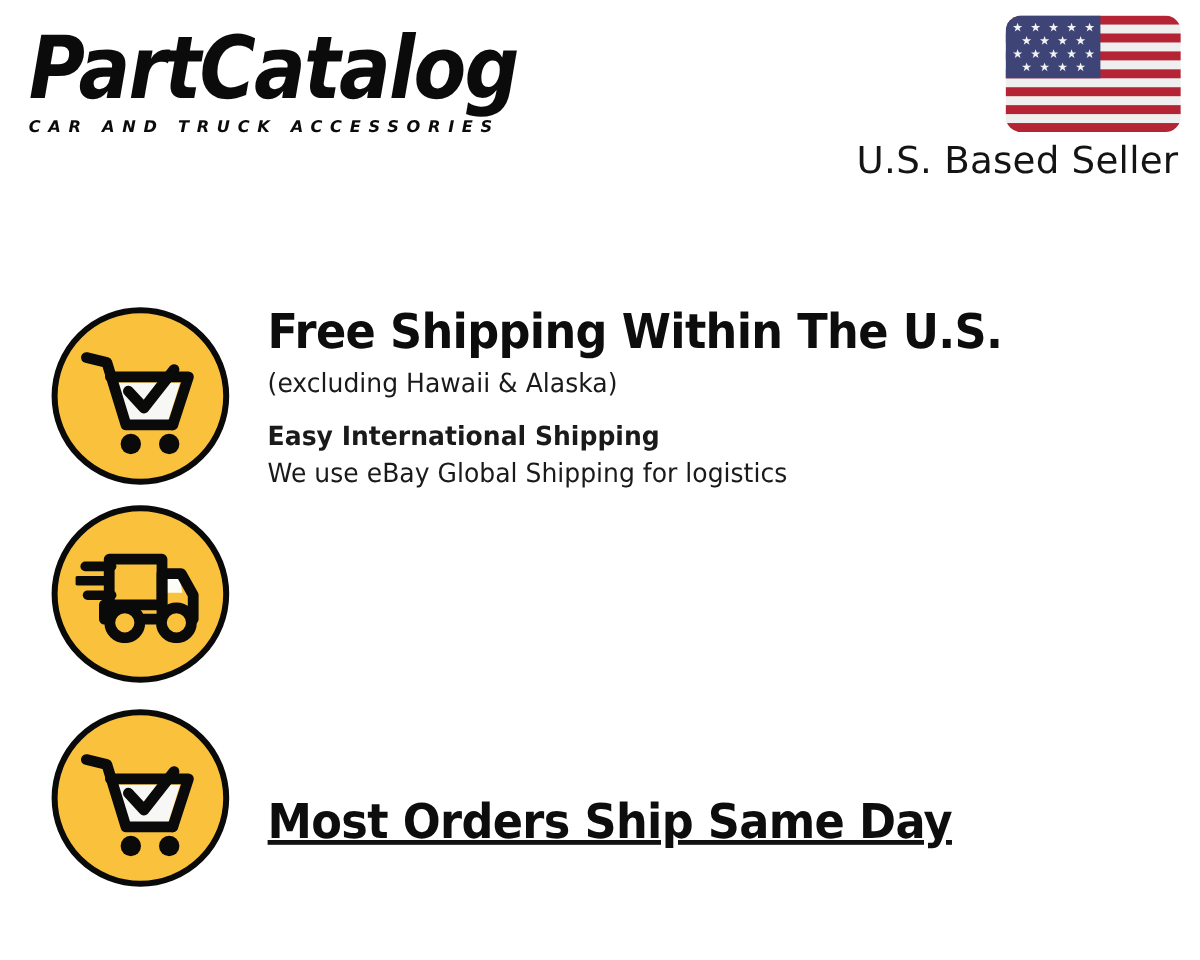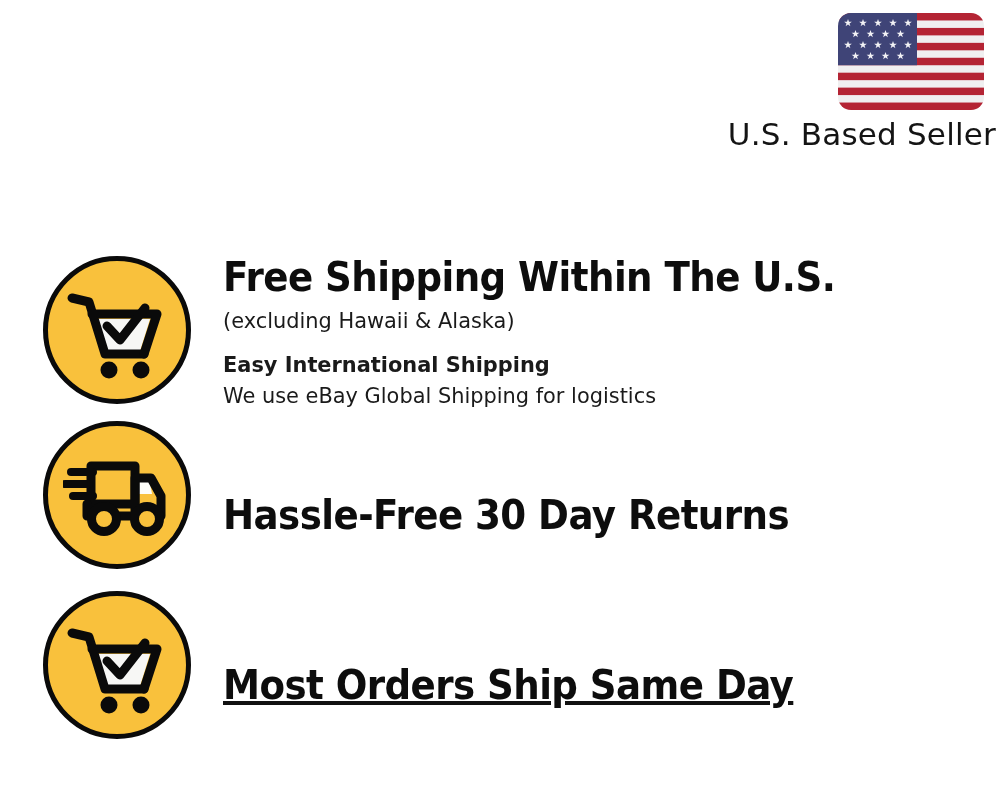--- a/index.html
+++ b/index.html
@@ -62,21 +62,21 @@
     position: absolute;
     left: 838px;
     top: 13px;
     width: 146px;
     height: 97px;
   }
   .flag-wrap svg { display: block; }
 
   .seller-note {
     position: absolute;
-    right: 4px;
+    right: 18px;
     top: 116px;
     font-family: "DejaVu Sans", sans-serif;
     font-weight: 400;
     font-size: 31px;
     line-height: 36px;
     letter-spacing: 0.2px;
     color: #141414;
     white-space: nowrap;
     text-align: left;
   }
@@ -147,20 +147,24 @@
     font-weight: 700;
     margin-top: 14px;
   }
   .benefit-sub.tight { margin-top: 1px; }
 </style>
 </head>
 <body>
 
 <div class="header">
 
+  <div class="brand">
+    <div class="brand-wordmark">PartCatalog</div>
+    <div class="brand-tagline">CAR AND TRUCK ACCESSORIES</div>
+  </div>
 
   <div class="flag-wrap">
     <svg width="146" height="97" viewBox="0 0 146 97" aria-hidden="true">
       <defs>
         <clipPath id="flagClip">
           <rect x="0" y="0" width="146" height="97" rx="13" ry="13"></rect>
         </clipPath>
         <g id="starShape">
           <path d="M0,-4.0 L1.0,-1.3 L3.9,-1.3 L1.5,0.5 L2.4,3.3 L0,1.6 L-2.4,3.3 L-1.5,0.5 L-3.9,-1.3 L-1.0,-1.3 Z" fill="#f2f2f5"></path>
         </g>
@@ -246,23 +250,20 @@
         <path d="M24 50 L24 62 L98 62" fill="none" stroke="#0a0a0a" stroke-width="9" stroke-linejoin="round" stroke-linecap="round"></path>
 
         <path d="M8 18 L30 18" stroke="#0a0a0a" stroke-width="8" stroke-linecap="round"></path>
         <path d="M2 30 L26 30" stroke="#0a0a0a" stroke-width="8" stroke-linecap="round"></path>
         <path d="M10 42 L30 42" stroke="#0a0a0a" stroke-width="8" stroke-linecap="round"></path>
 
         <circle cx="41" cy="65" r="12.5" fill="#f9c13c" stroke="#0a0a0a" stroke-width="9"></circle>
         <circle cx="84" cy="65" r="12.5" fill="#f9c13c" stroke="#0a0a0a" stroke-width="9"></circle>
       </svg>
     </div>
-    <div class="benefit-text">
-      <div class="benefit-title">Hassle-Free 30 Day Returns</div>
-    </div>
   </div>
 
   <div class="benefit-row row-3">
     <div class="icon-badge">
       <svg width="104" height="98" viewBox="0 0 104 98" aria-hidden="true">
         <path d="M31 38 L85 38 L75 70 L41 70 Z" fill="#f7f7f5"></path>
         <path d="M7 17 L24 21 L40 73 L79 73" fill="none" stroke="#0a0a0a" stroke-width="9" stroke-linecap="round" stroke-linejoin="round"></path>
         <path d="M27 33 L92 33 L79 73" fill="none" stroke="#0a0a0a" stroke-width="9" stroke-linecap="round" stroke-linejoin="round"></path>
         <path d="M42 45 L55 59 L80 27" fill="none" stroke="#0a0a0a" stroke-width="9" stroke-linecap="round" stroke-linejoin="round"></path>
         <circle cx="44" cy="89" r="8.5" fill="#0a0a0a"></circle>

